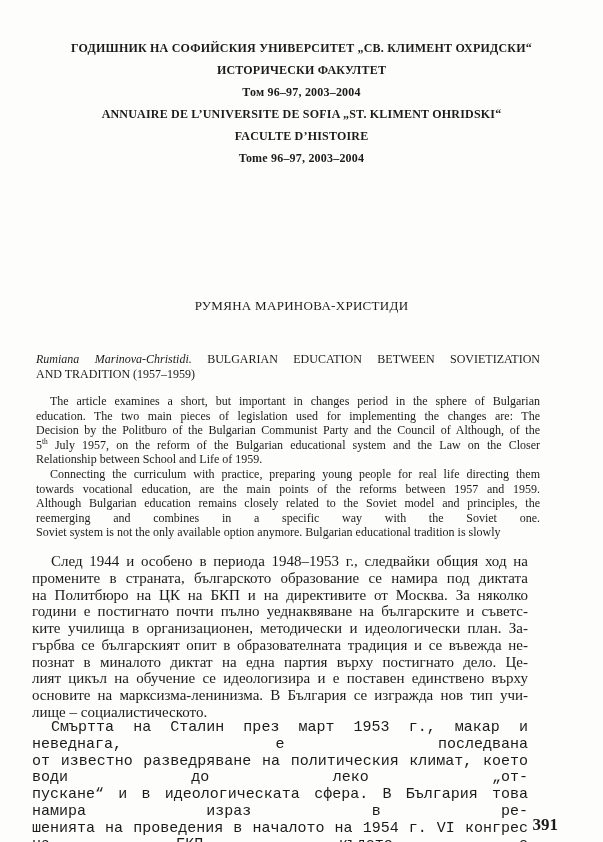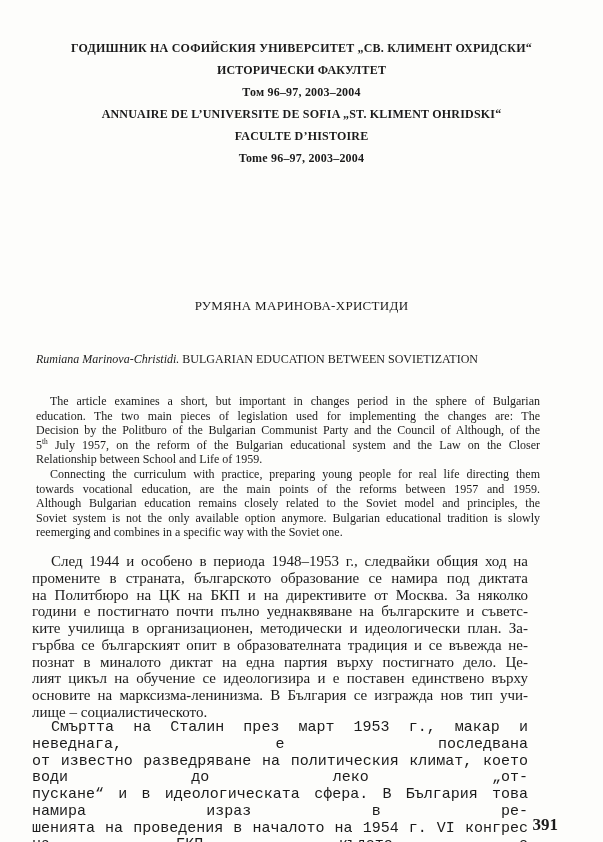--- a/index.html
+++ b/index.html
@@ -66,36 +66,37 @@
       <div class="line">ANNUAIRE DE L’UNIVERSITE DE SOFIA „ST. KLIMENT OHRIDSKI“</div>
       <div class="line">FACULTE D’HISTOIRE</div>
       <div class="line">Tome 96–97, 2003–2004</div>
     </header>
 
 
   <div class="author">РУМЯНА МАРИНОВА-ХРИСТИДИ</div>
 
   <section class="abstract abs-heading block endleft">
       <div class="line"><i>Rumiana Marinova-Christidi.</i> BULGARIAN EDUCATION BETWEEN SOVIETIZATION</div>
+      <div class="line">AND TRADITION (1957–1959)</div>
     </section>
 
   <section class="abstract abs-p1 block endleft indent">
       <div class="line">The article examines a short, but important in changes period in the sphere of Bulgarian</div>
       <div class="line">education. The two main pieces of legislation used for implementing the changes are: The</div>
       <div class="line">Decision by the Politburo of the Bulgarian Communist Party and the Council of Although, of the</div>
       <div class="line">5<sup>th</sup> July 1957, on the reform of the Bulgarian educational system and the Law on the Closer</div>
       <div class="line">Relationship between School and Life of 1959.</div>
     </section>
 
   <section class="abstract abs-p2 block endleft indent">
       <div class="line">Connecting the curriculum with practice, preparing young people for real life directing them</div>
       <div class="line">towards vocational education, are the main points of the reforms between 1957 and 1959.</div>
       <div class="line">Although Bulgarian education remains closely related to the Soviet model and principles, the</div>
+      <div class="line">reemerging and combines in a specific way with the Soviet one.</div>
       <div class="line">Soviet system is not the only available option anymore. Bulgarian educational tradition is slowly</div>
-      <div class="line">reemerging and combines in a specific way with the Soviet one.</div>
     </section>
 
   <section class="bodytext body-p1 block endleft indent">
       <div class="line">След 1944 и особено в периода 1948–1953 г., следвайки общия ход на</div>
       <div class="line">промените в страната, българското образование се намира под диктата</div>
       <div class="line">на Политбюро на ЦК на БКП и на директивите от Москва. За няколко</div>
       <div class="line">години е постигнато почти пълно уеднаквяване на българските и съветс-</div>
       <div class="line">ките училища в организационен, методически и идеологически план. За-</div>
       <div class="line">гърбва се българският опит в образователната традиция и се въвежда не-</div>
       <div class="line">познат в миналото диктат на една партия върху постигнато дело. Це-</div>

